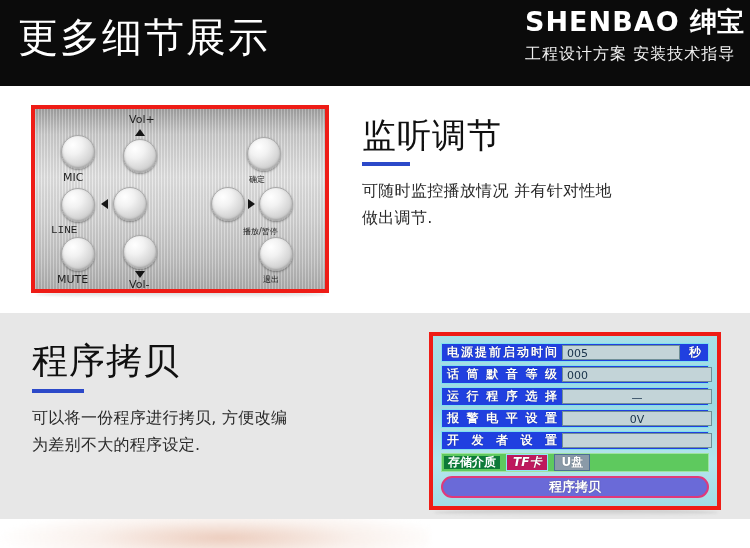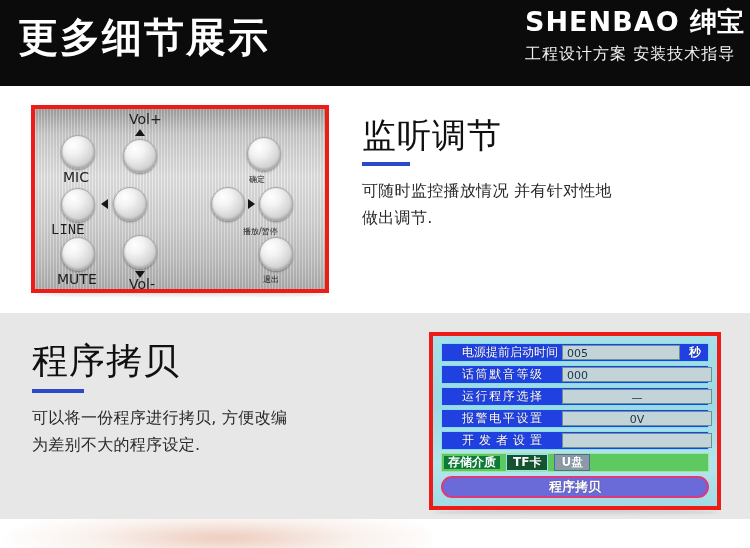--- a/index.html
+++ b/index.html
@@ -30,21 +30,21 @@
     overflow: hidden;
   }
   .header-title {
     position: absolute;
     left: 18px;
     top: 8px;
     color: #ffffff;
     font-size: 40px;
     line-height: 58px;
     letter-spacing: 2px;
-    font-weight: 700;
+    font-weight: 400;
     white-space: nowrap;
   }
   .brand-wrap {
     position: absolute;
     right: 6px;
     top: 6px;
     text-align: left;
   }
   .brand-main {
     color: #ffffff;
@@ -110,21 +110,21 @@
     height: 34px;
     border-radius: 50%;
     background: radial-gradient(circle at 34% 28%, #ffffff 0%, #f2f2f2 30%, #d8d8d8 62%, #b4b4b4 100%);
     box-shadow: 0 1px 2px rgba(60,60,60,0.55), inset 0 -1px 2px rgba(120,120,120,0.5);
     border: 1px solid #a9a9a9;
     box-sizing: border-box;
   }
   .btn-lbl {
     position: absolute;
     color: #1d1d1d;
-    font-size: 14px;
+    font-size: 11px;
     line-height: 11px;
     white-space: nowrap;
     font-family: "DejaVu Sans", "Liberation Sans", sans-serif;
   }
   .btn-lbl.cn { font-size: 8px; letter-spacing: 0px; }
   .tri {
     position: absolute;
     width: 0; height: 0;
     border-left: 5px solid transparent;
     border-right: 5px solid transparent;
@@ -230,23 +230,23 @@
     height: 19px;
     margin-bottom: 3px;
     background: #2040e0;
     border: 1px solid #7fe0ef;
     box-sizing: border-box;
   }
   .lcd-label {
     color: #ffffff;
     font-size: 12px;
     line-height: 17px;
-    padding: 0 20px;
-    white-space: nowrap;
-    font-weight: normal;
+    padding: 0 5px;
+    white-space: nowrap;
+    font-weight: bold;
     text-shadow: 0 0 1px rgba(0,0,0,0.5);
     flex: 0 0 auto;
     width: 120px;
     text-align: justify;
     text-align-last: justify;
     box-sizing: border-box;
   }
   .lcd-field {
     flex: 1 1 auto;
     background: #c3d4d8;
@@ -295,21 +295,21 @@
   .media-chip {
     font-size: 12px;
     line-height: 15px;
     font-weight: bold;
     color: #ffffff;
     padding: 0 6px;
     margin-left: 6px;
     white-space: nowrap;
     text-shadow: 0 0 1px rgba(0,0,0,0.45);
   }
-  .chip-tf { background: #14532d; border: 1px solid #8fe6f6; }
+  .chip-tf { background: #be185d; border: 1px solid #8fe6f6; font-style: italic; }
   .chip-u  { background: #8a9aa8; border: 1px solid #4a6f93; }
   .lcd-action {
     margin-top: 4px;
     height: 22px;
     background: #6a6ad8;
     border: 2px solid #e0397a;
     border-radius: 11px;
     color: #ffffff;
     font-size: 13px;
     font-weight: bold;

